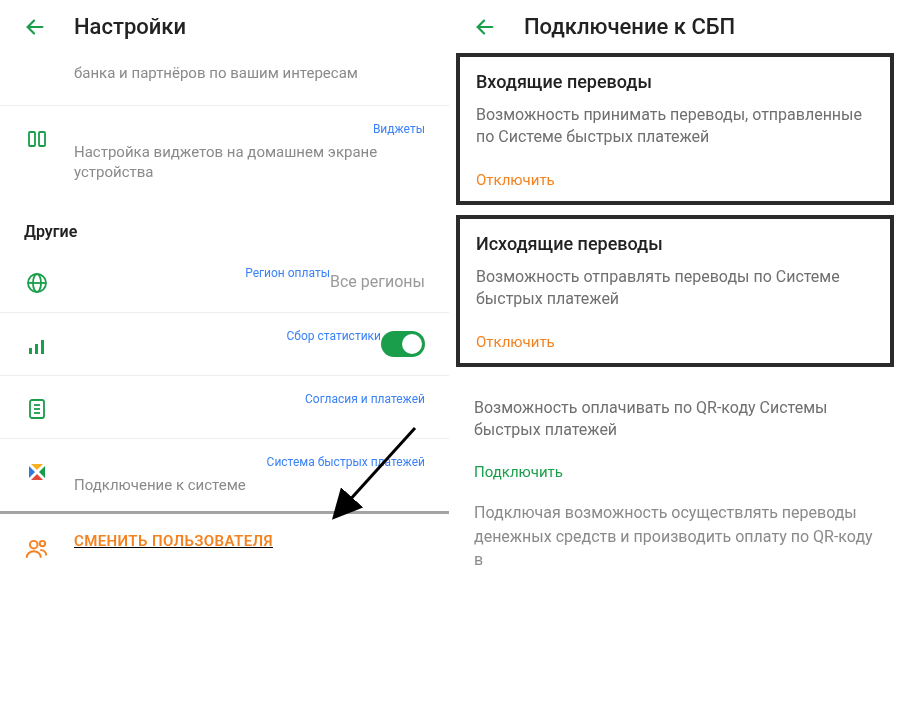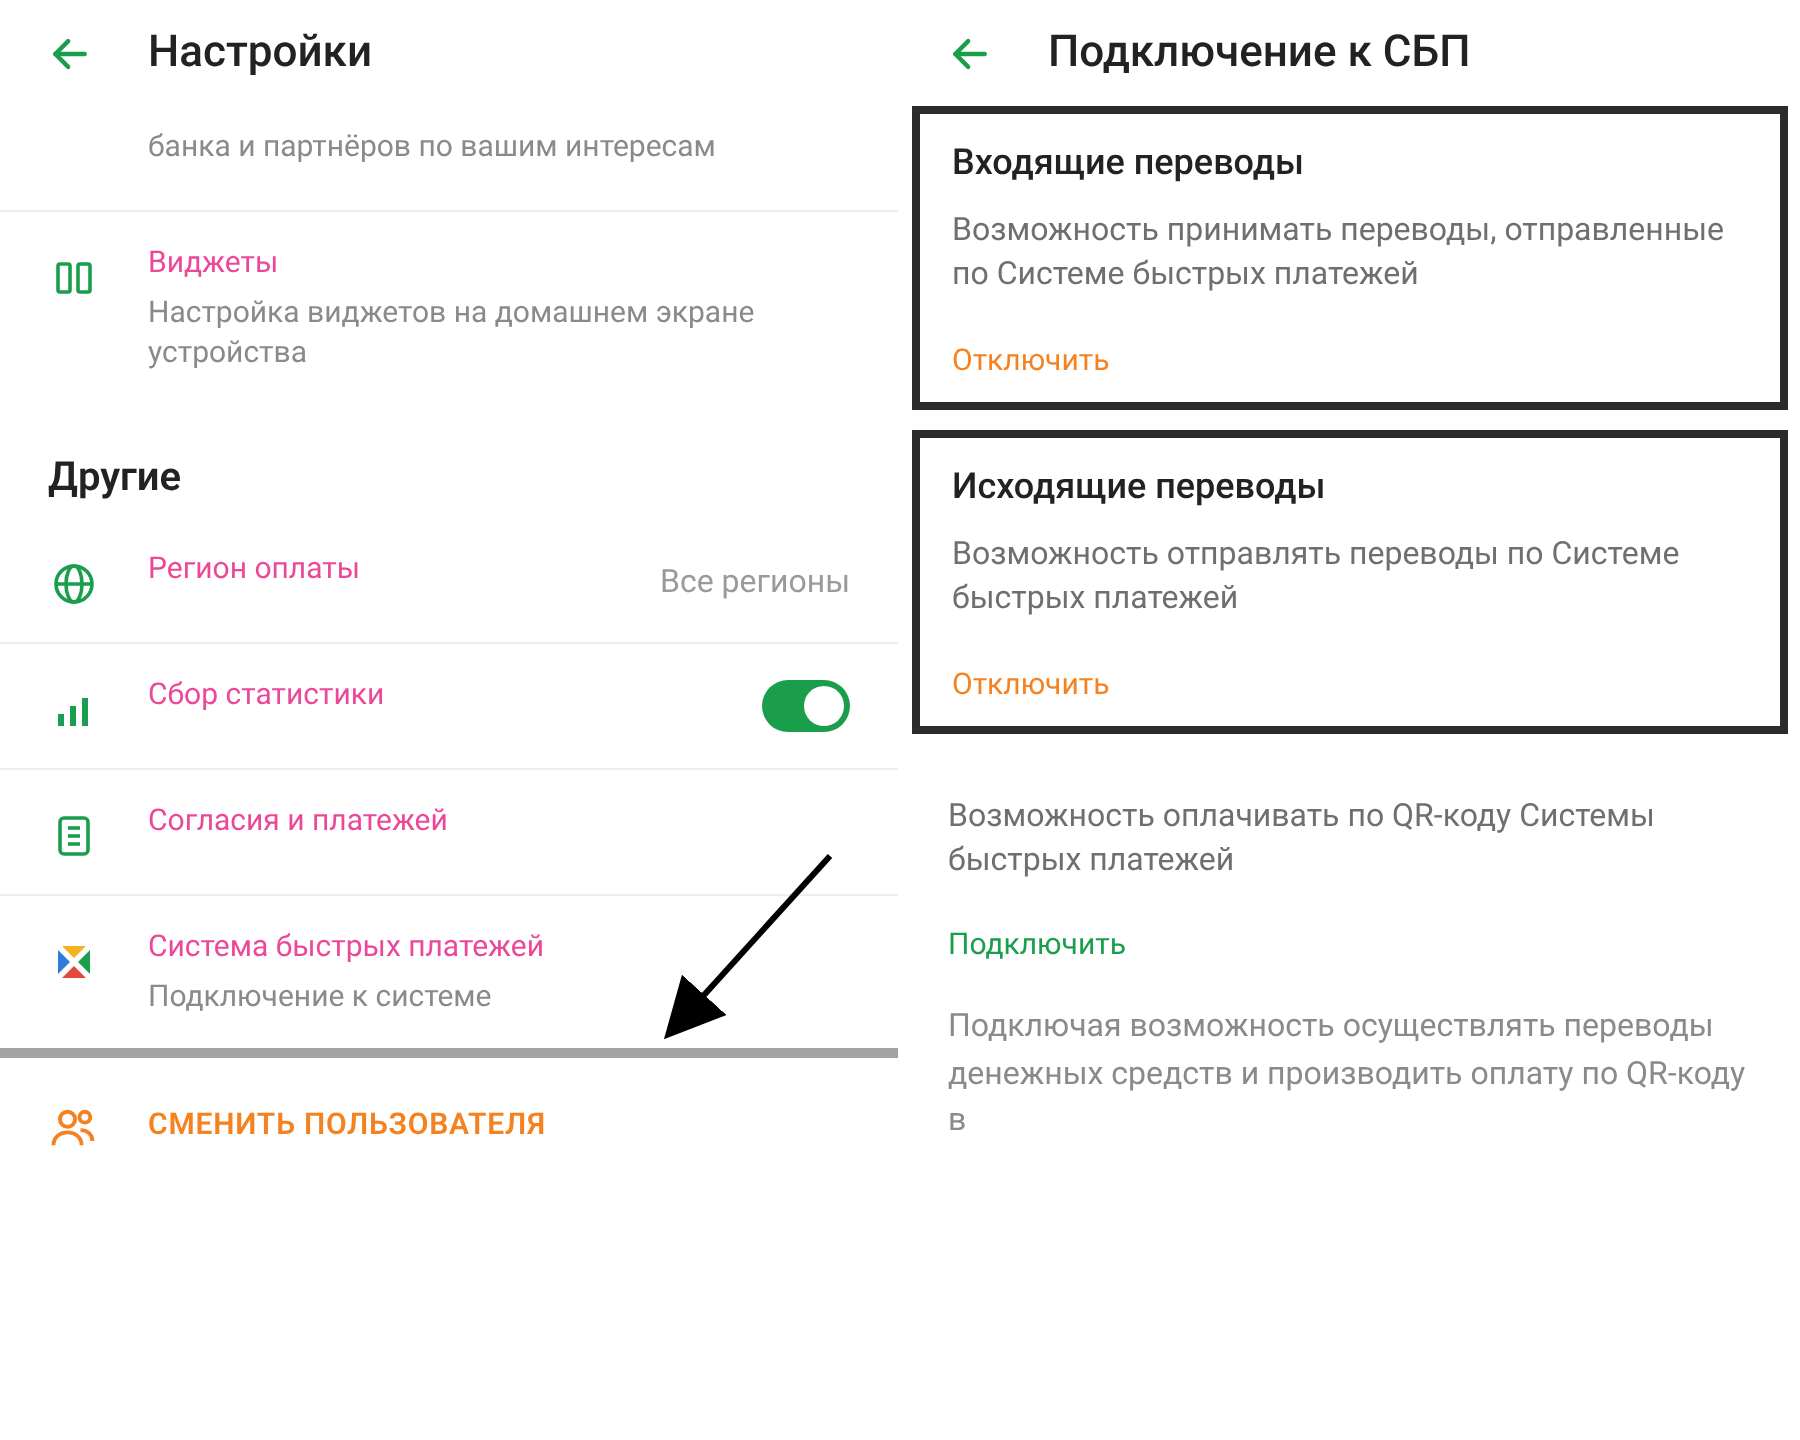--- a/index.html
+++ b/index.html
@@ -55,39 +55,40 @@
     margin-right: 24px;
     margin-top: 4px;
     flex: none;
     color: #1a9e4b;
     display: flex;
     align-items: center;
     justify-content: center;
   }
   .row-body { flex: 1; min-width: 0; }
   .row-title {
-    font-size: 15px;
-    color: #ec4899;
+    font-size: 12px;
+    color: #3b82f6;
     line-height: 1.3;
+    text-align: right;
   }
   .row-sub {
     font-size: 15px;
     color: #8a8a8a;
     line-height: 1.35;
     margin-top: 4px;
   }
   .row-trail {
     font-size: 16px;
     color: #9a9a9a;
     align-self: center;
     margin-left: 0;
   }
 
   .section-heading {
-    font-size: 20px;
+    font-size: 16px;
     font-weight: 600;
     color: #222;
     padding: 24px 24px 8px 24px;
   }
 
   
   .switch {
     width: 44px;
     height: 26px;
     border-radius: 13px;
@@ -102,24 +103,25 @@
     top: 3px;
     width: 20px;
     height: 20px;
     background: #fff;
     border-radius: 50%;
   }
 
   
   .action-row {
     display: flex;
-    align-items: center;
+    align-items: flex-start;
     padding: 18px 24px;
-    border-top: 5px solid #a3a3a3;
+    border-top: 3px solid #a3a3a3;
     cursor: pointer;
+    text-decoration: underline;
   }
   .action-row .row-icon { color: #f58220 }
   .action-label {
     font-size: 15px;
     font-weight: 600;
     letter-spacing: 0.4px;
     color: #f58220;
   }
 
   

